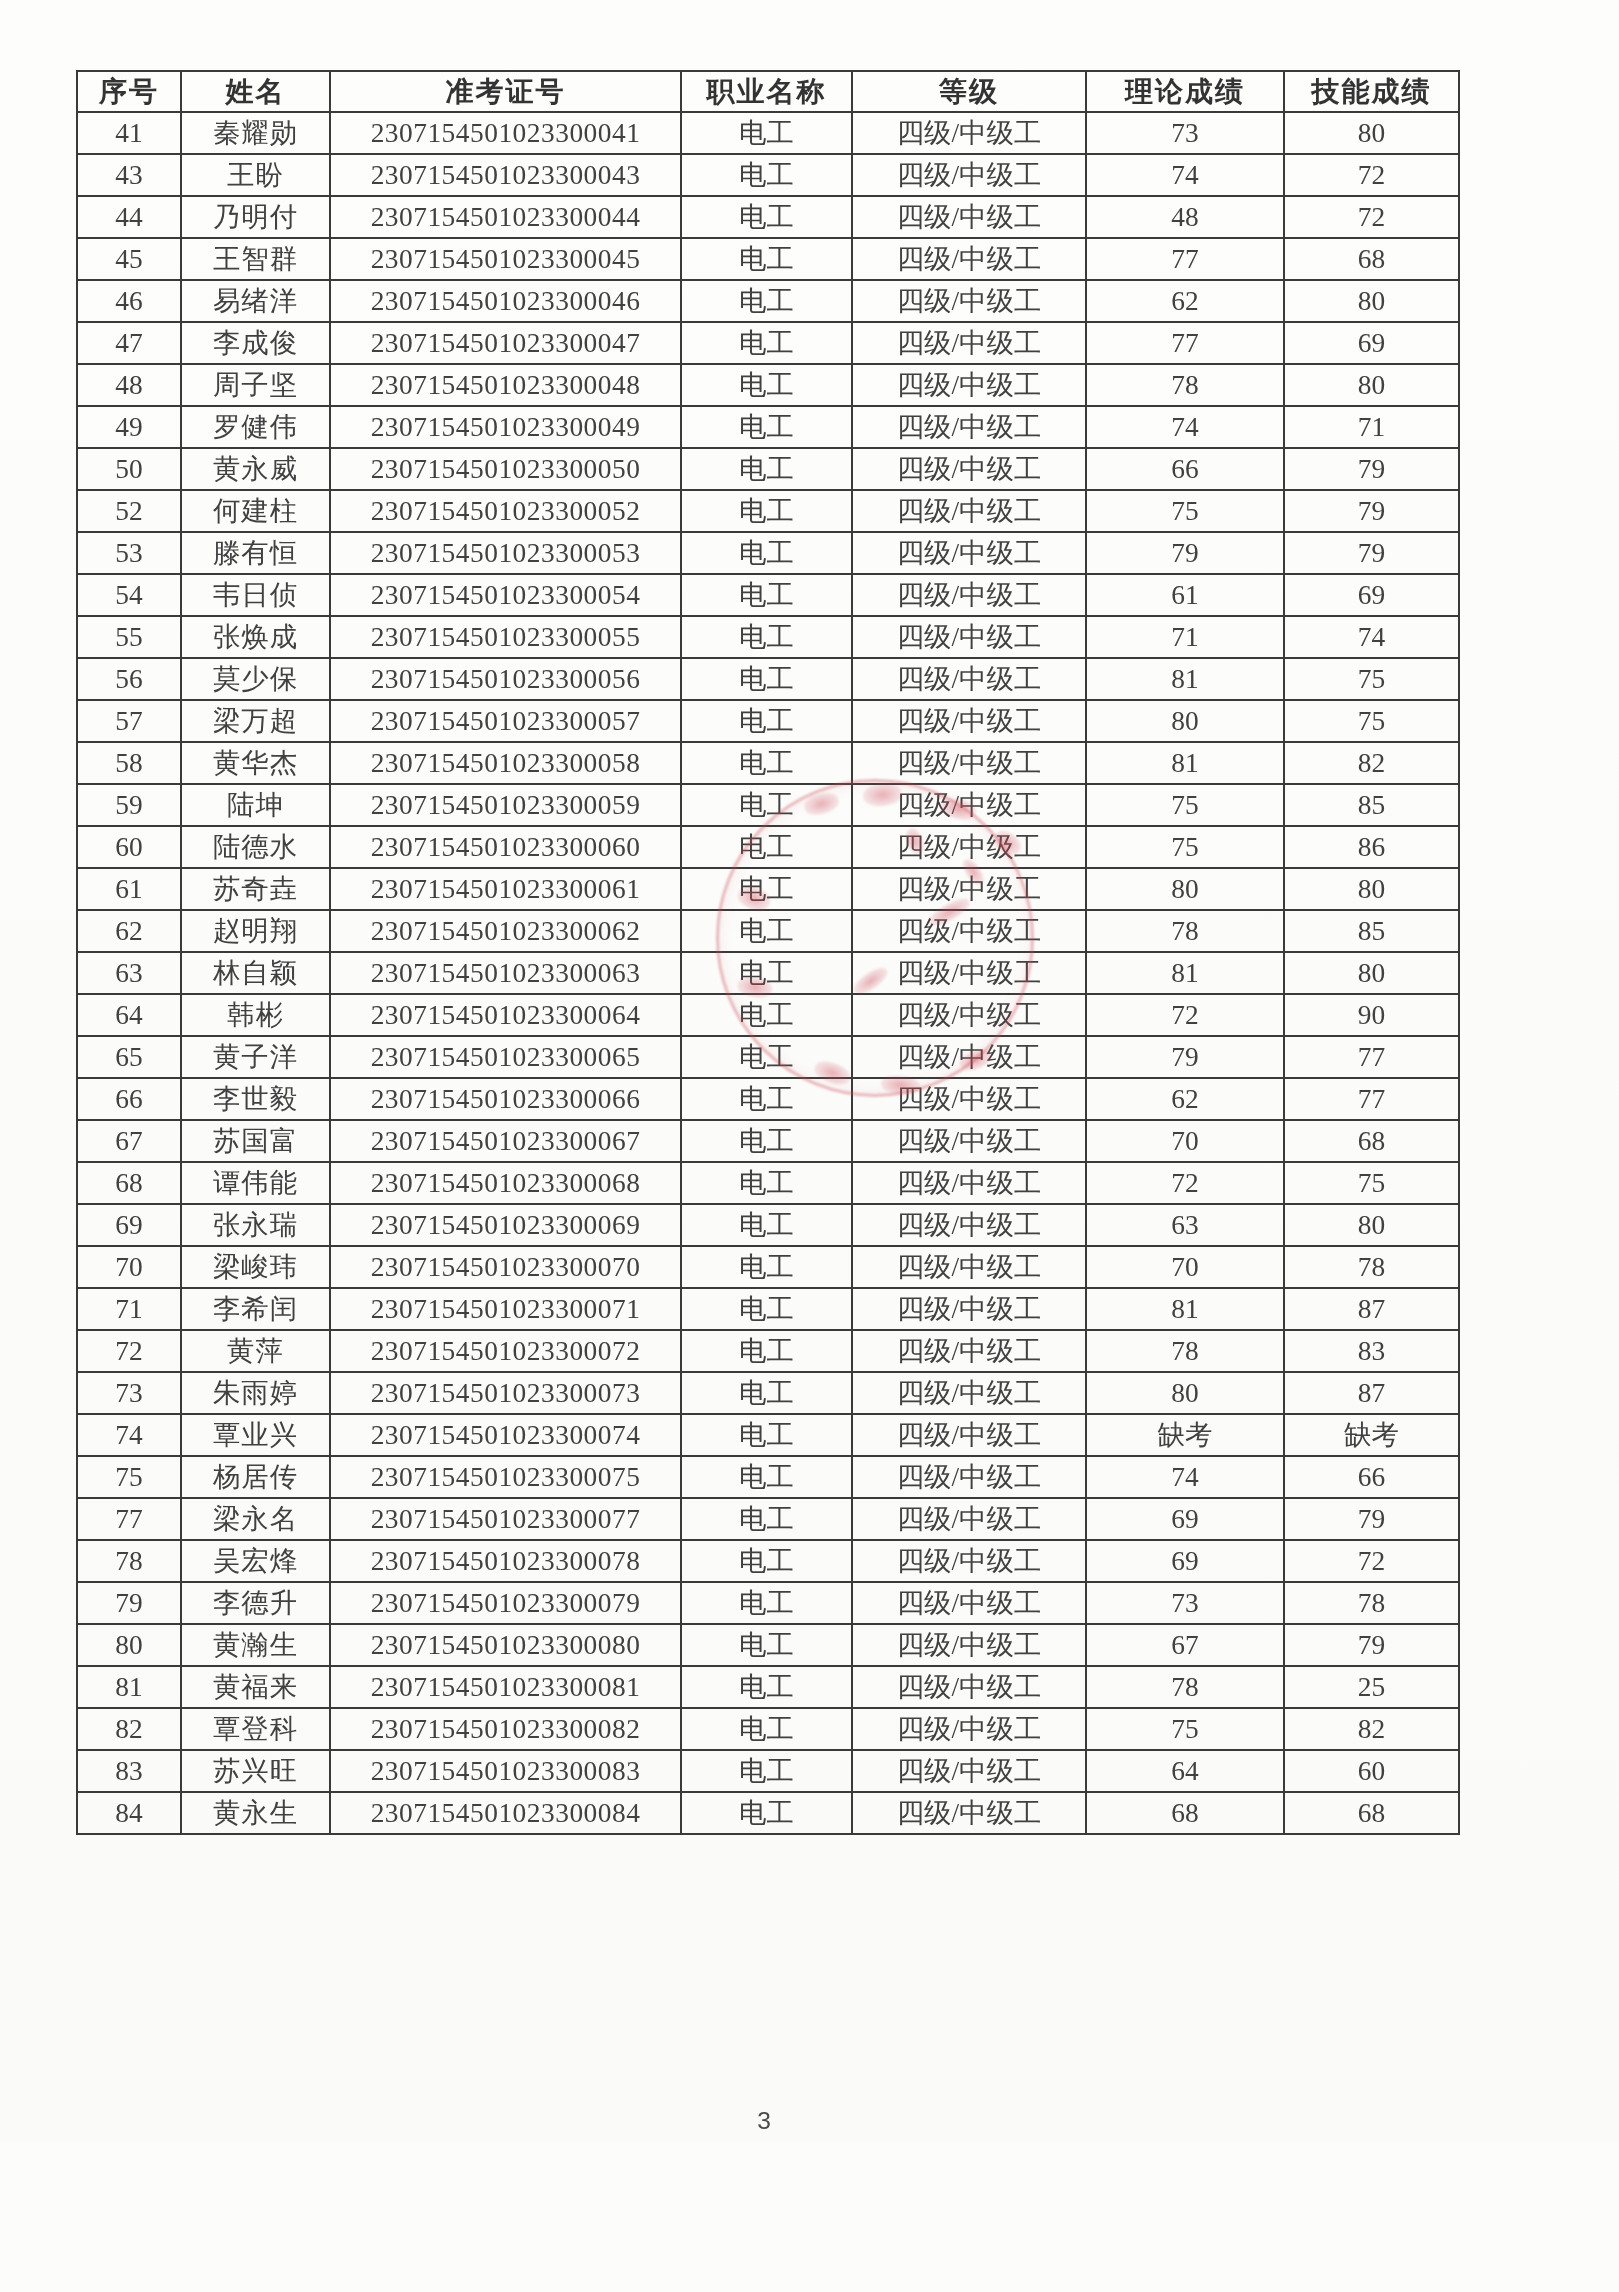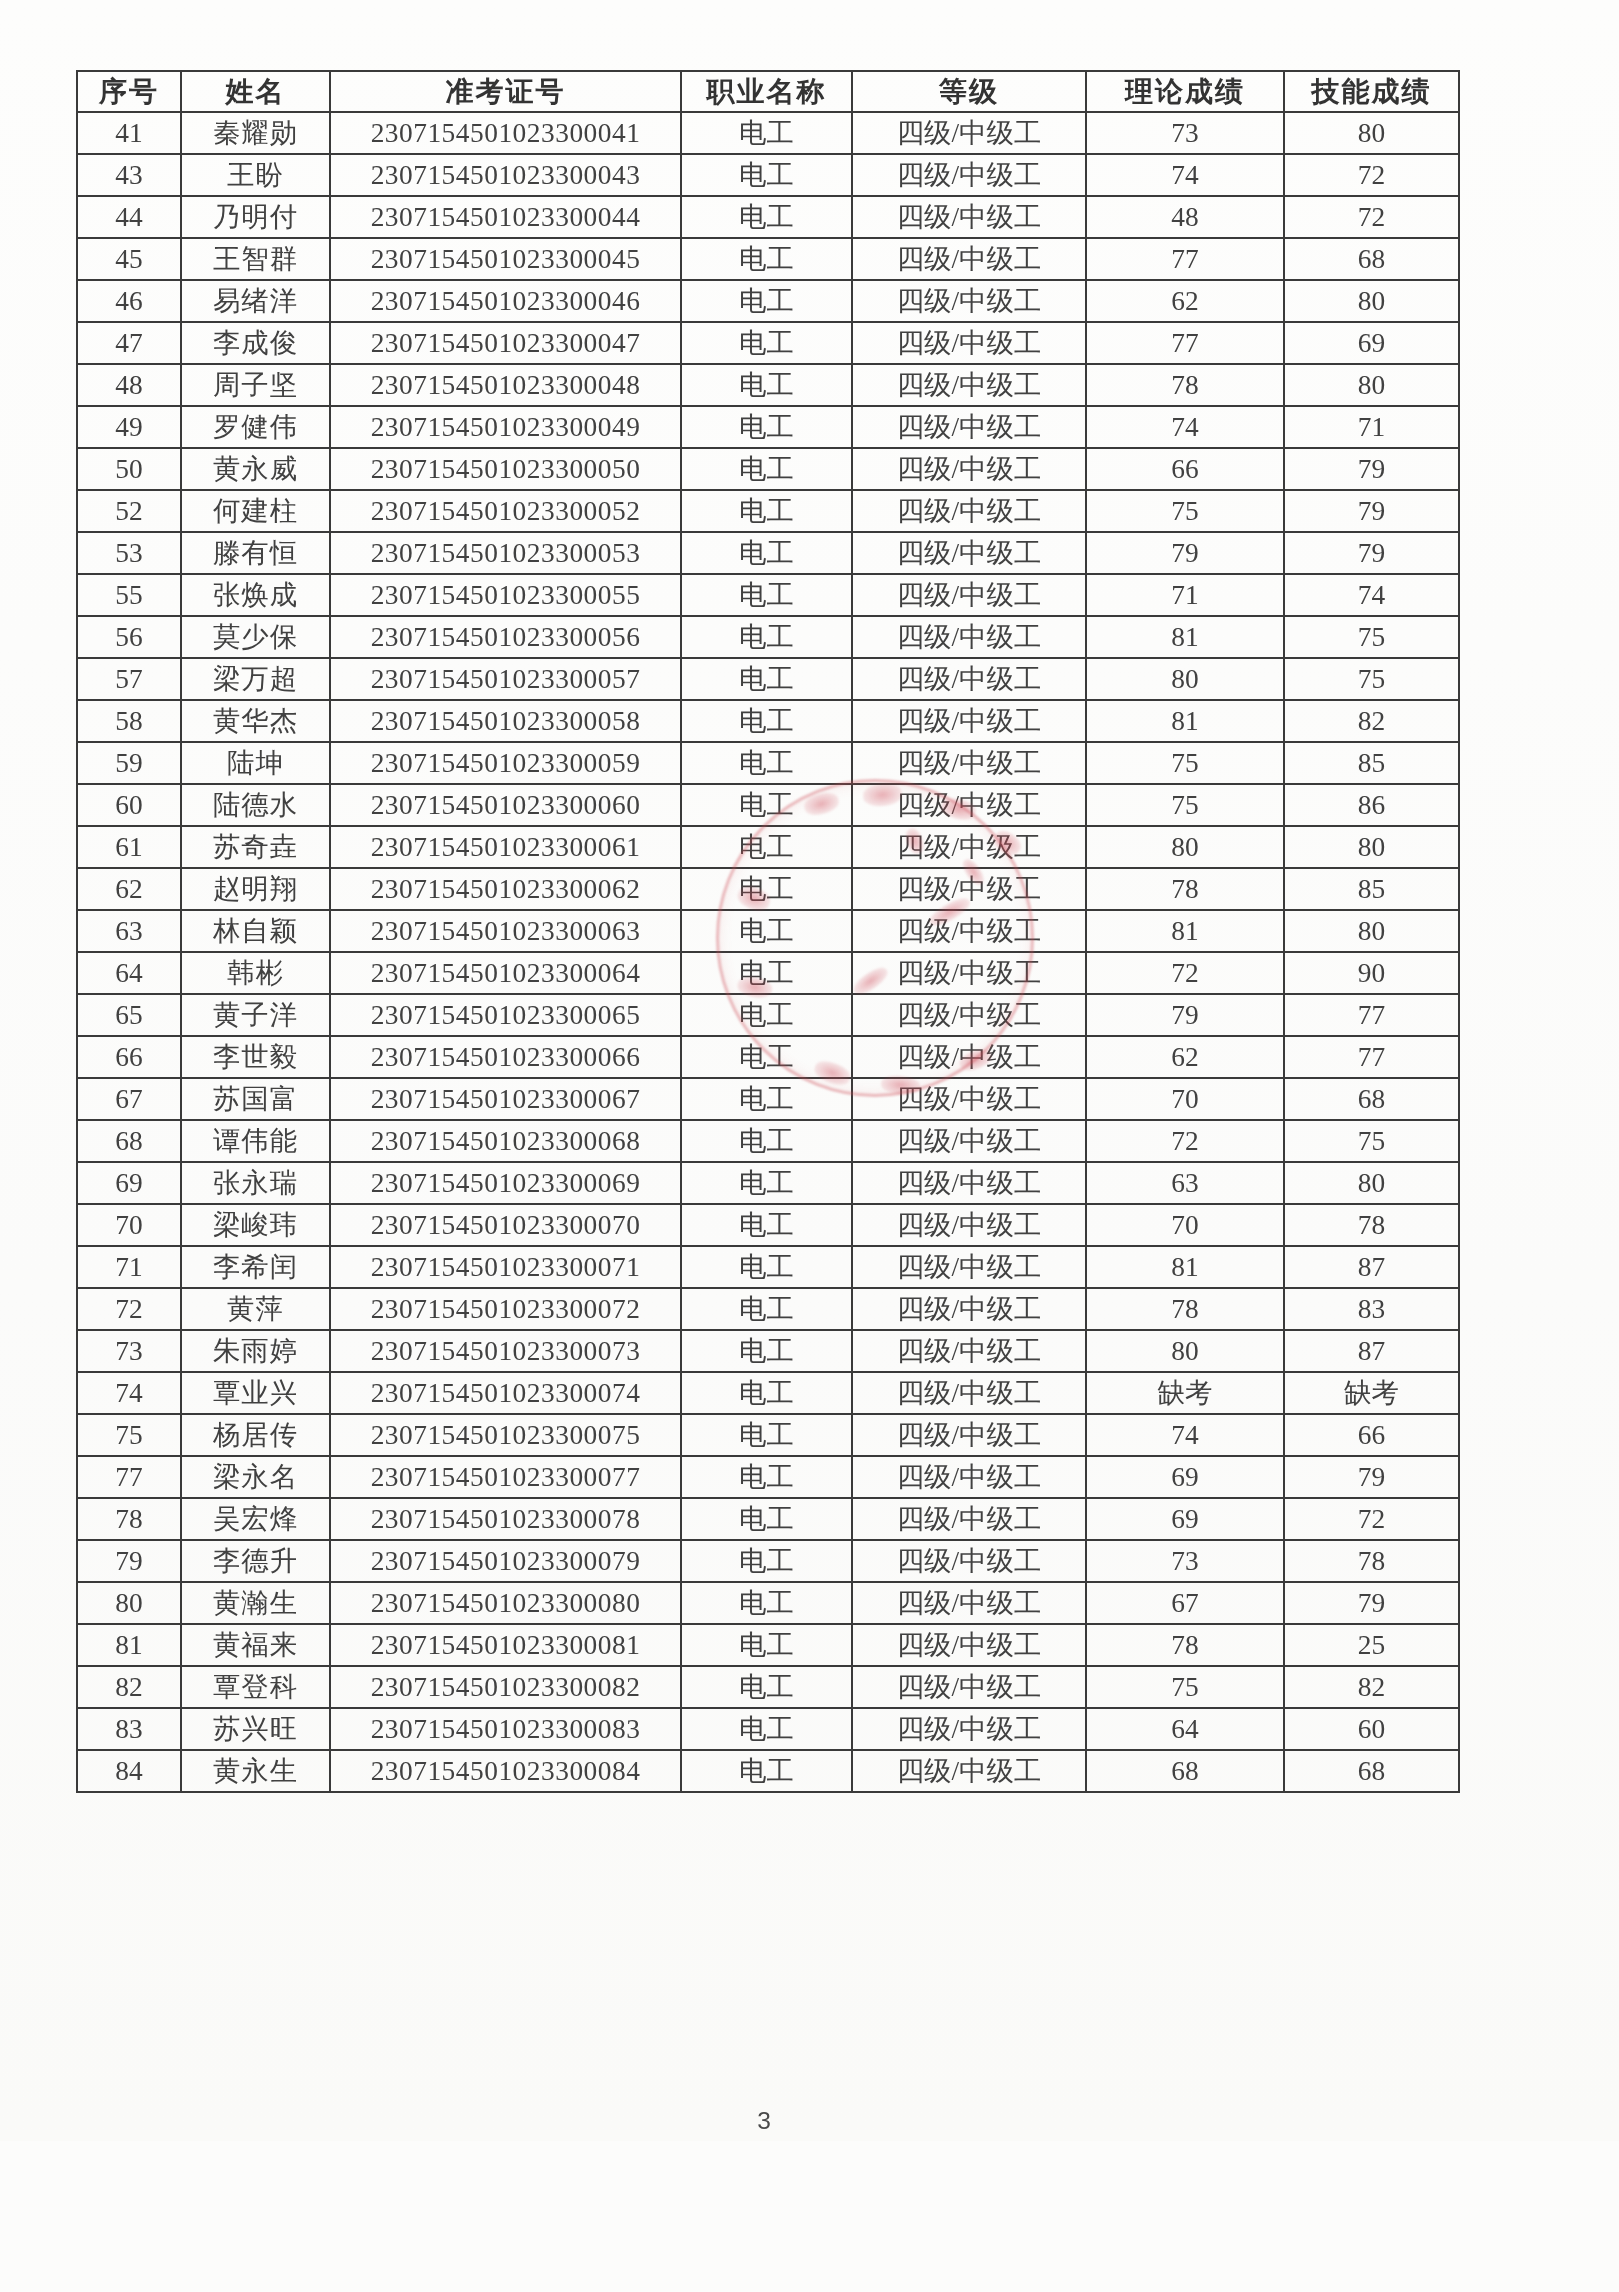--- a/index.html
+++ b/index.html
@@ -206,20 +206,29 @@
         <tr>
           <td class="c0">53</td>
           <td class="c1">滕有恒</td>
           <td class="c2">2307154501023300053</td>
           <td class="c3">电工</td>
           <td class="c4">四级/中级工</td>
           <td class="c5">79</td>
           <td class="c6">79</td>
         </tr>
         <tr>
+          <td class="c0">54</td>
+          <td class="c1">韦日侦</td>
+          <td class="c2">2307154501023300054</td>
+          <td class="c3">电工</td>
+          <td class="c4">四级/中级工</td>
+          <td class="c5">61</td>
+          <td class="c6">69</td>
+        </tr>
+        <tr>
           <td class="c0">55</td>
           <td class="c1">张焕成</td>
           <td class="c2">2307154501023300055</td>
           <td class="c3">电工</td>
           <td class="c4">四级/中级工</td>
           <td class="c5">71</td>
           <td class="c6">74</td>
         </tr>
         <tr>
           <td class="c0">56</td>

